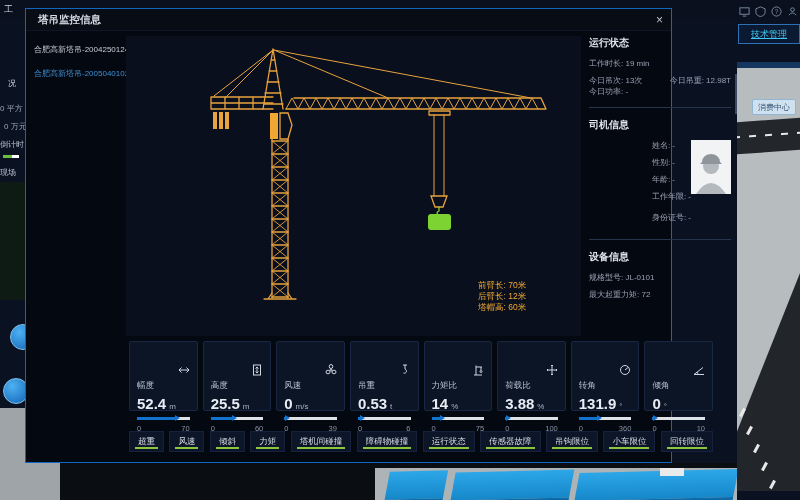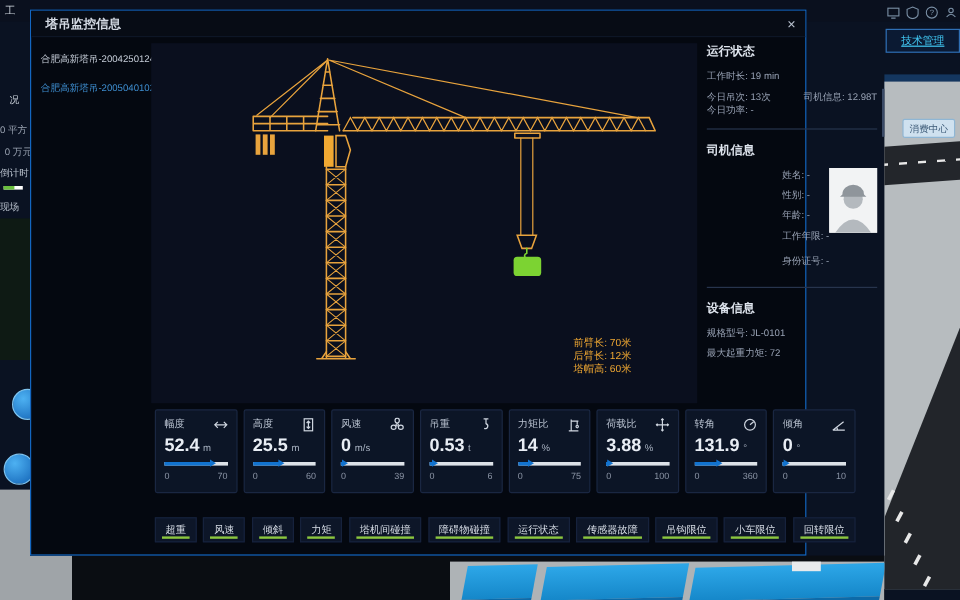--- a/index.html
+++ b/index.html
@@ -73,21 +73,21 @@
   #photo { width:40px; height:54px; background:#f2f3f4; }
   .divider { border-top:1px solid #27344d; margin:10px 0; }
   #panel-scrollbar { position:absolute; right:-6px; top:38px; width:2px; height:40px; background:#3a4a66; }
 
   
   #metrics-row { position:absolute; left:103px; top:332px; width:584px; height:70px;
     display:flex; gap:5px; }
   .card { flex:1; background:#0c1526; border:1px solid #1a2742; border-radius:2px;
     padding:6px 7px 4px 7px; position:relative; }
   .card-top { display:flex; justify-content:space-between; align-items:center; }
-  .card-label { color:#b9c2d0; font-size:8.5px; }
+  .card-label { color:#b9c2d0; font-size:8.5px;margin-top:32px; }
   .card-icon svg { display:block; }
   .card-value { margin-top:3px; color:#e8edf4; font-size:15px; font-weight:bold; white-space:nowrap; }
   .card-unit { font-size:8px; font-weight:normal; color:#a9b3c2; margin-left:3px; }
   .slider { margin-top:5px; height:3px; background:#dde2e8; position:relative; }
   .slider-fill { height:3px; background:#1273cf; position:relative; }
   .slider-fill::after { content:""; position:absolute; right:-4px; top:-2px;
     border-left:5px solid #1273cf; border-top:3.5px solid transparent;
     border-bottom:3.5px solid transparent; }
   .card-range { display:flex; justify-content:space-between; color:#8a93a4;
     font-size:7.5px; margin-top:4px; }
@@ -216,21 +216,21 @@
         <div>后臂长: 12米</div>
         <div>塔帽高: 60米</div>
       </div>
     </div>
 
     <div id="info-panel">
       <h3>运行状态</h3>
       <div class="irow">工作时长: 19 min</div>
       <div id="status-pair">
         <span>今日吊次: 13次</span>
-        <span>司机信息: 12.98T</span>
+        <span>今日吊重: 12.98T</span>
       </div>
       <div class="irow">今日功率: -</div>
 
       <div class="divider"></div>
 
       <h3>司机信息</h3>
       <div id="driver-flex">
         <div>
           <div class="irow">姓名: -</div>
           <div class="irow">性别: -</div>

